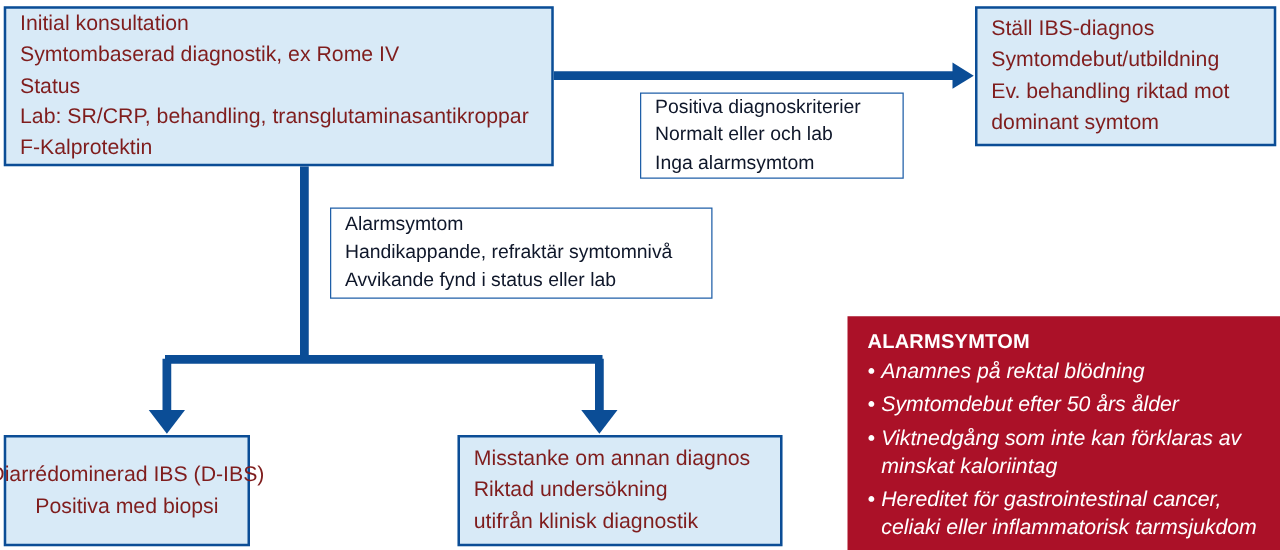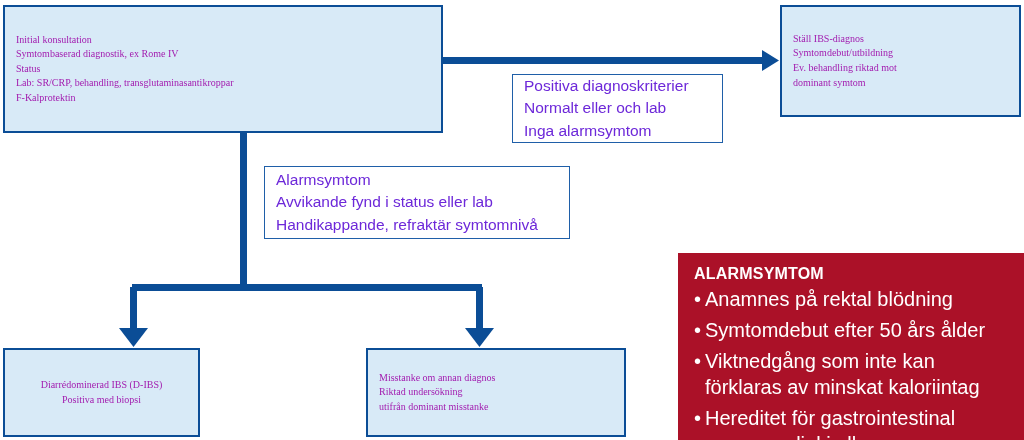--- a/index.html
+++ b/index.html
@@ -38,31 +38,30 @@
   }
   .node .line {
     display: block;
     white-space: pre;
   }
 
   
   .box-fill {
     background: #d8eaf7;
     border: 2.5px solid #0b4d96;
-    color: #a21caf;
-    font-size: 10px;
+    color: #7f1d1d;
+    font-size: 17px;
     line-height: 1.46;
     padding: 6px 11px;
-    font-family: Liberation Serif, serif;
   }
   
   .box-plain {
     background: #ffffff;
     border: 1.5px solid #1f5fa8;
-    color: #6d28d9;
+    color: #0f172a;
     font-size: 15.5px;
     line-height: 1.46;
     padding: 6px 11px;
   }
   
   .box-alarm {
     background: #ab1128;
     border: none;
     color: #ffffff;
     padding: 12px 16px 10px 16px;
@@ -73,25 +72,26 @@
     font-weight: bold;
     letter-spacing: 0.2px;
     margin-bottom: 3px;
   }
   .alarm-list {
     list-style: none;
     margin: 0;
     padding: 0;
   }
   .alarm-list li {
-    font-size: 20px;
+    font-size: 17px;
     line-height: 1.3;
     margin-bottom: 5px;
     padding-left: 11px;
     position: relative;
+    font-style: italic;
   }
   .alarm-list li::before {
     content: "\2022";
     position: absolute;
     left: 0;
     top: 0;
   }
 
   
   #node-initial      { left: 3px;   top: 5px;   width: 440px; height: 128px; }
@@ -140,33 +140,33 @@
 
   <div class="node box-fill" id="node-diagnosis">
     <span class="line">Ställ IBS-diagnos</span>
     <span class="line">Symtomdebut/utbildning</span>
     <span class="line">Ev. behandling riktad mot</span>
     <span class="line">dominant symtom</span>
   </div>
 
   <div class="node box-plain" id="node-alarm-crit">
     <span class="line">Alarmsymtom</span>
+    <span class="line">Handikappande, refraktär symtomnivå</span>
     <span class="line">Avvikande fynd i status eller lab</span>
-    <span class="line">Handikappande, refraktär symtomnivå</span>
   </div>
 
   <div class="node box-fill" id="node-dibs">
     <span class="line">Diarrédominerad IBS (D-IBS)</span>
     <span class="line">Positiva med biopsi</span>
   </div>
 
   <div class="node box-fill" id="node-other-diag">
     <span class="line">Misstanke om annan diagnos</span>
     <span class="line">Riktad undersökning</span>
-    <span class="line">utifrån dominant misstanke</span>
+    <span class="line">utifrån klinisk diagnostik</span>
   </div>
 
   <div class="node box-alarm" id="node-alarm-panel">
     <div class="alarm-title">ALARMSYMTOM</div>
     <ul class="alarm-list">
       <li>Anamnes på rektal blödning</li>
       <li>Symtomdebut efter 50 års ålder</li>
       <li>Viktnedgång som inte kan förklaras av minskat kaloriintag</li>
       <li>Hereditet för gastrointestinal cancer, celiaki eller inflammatorisk tarmsjukdom</li>
     </ul>

